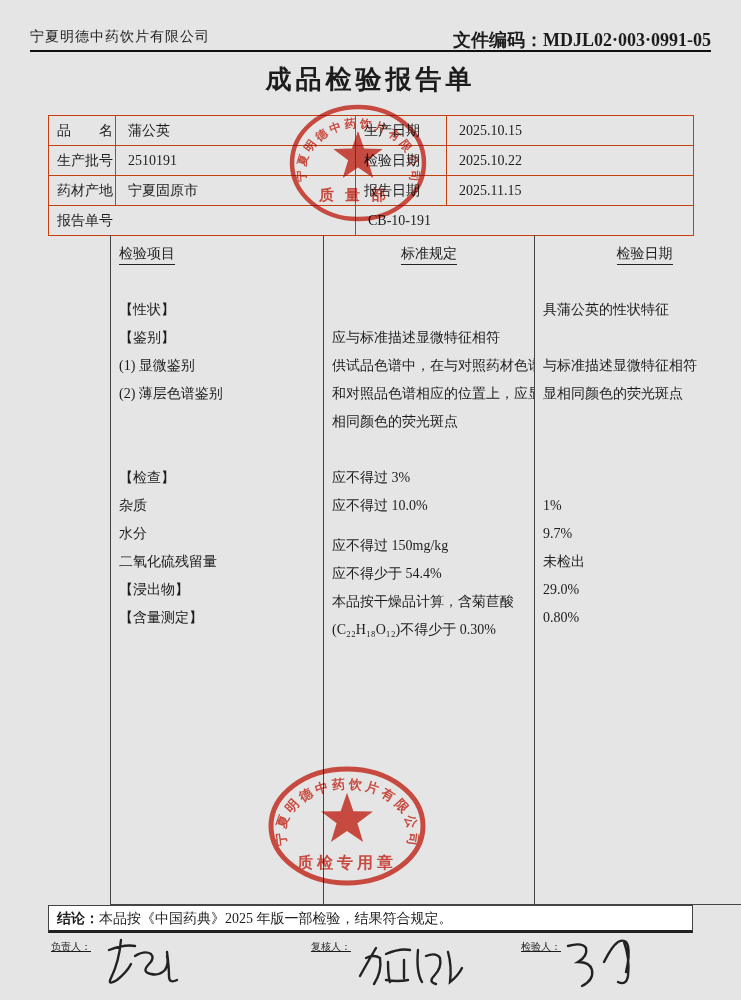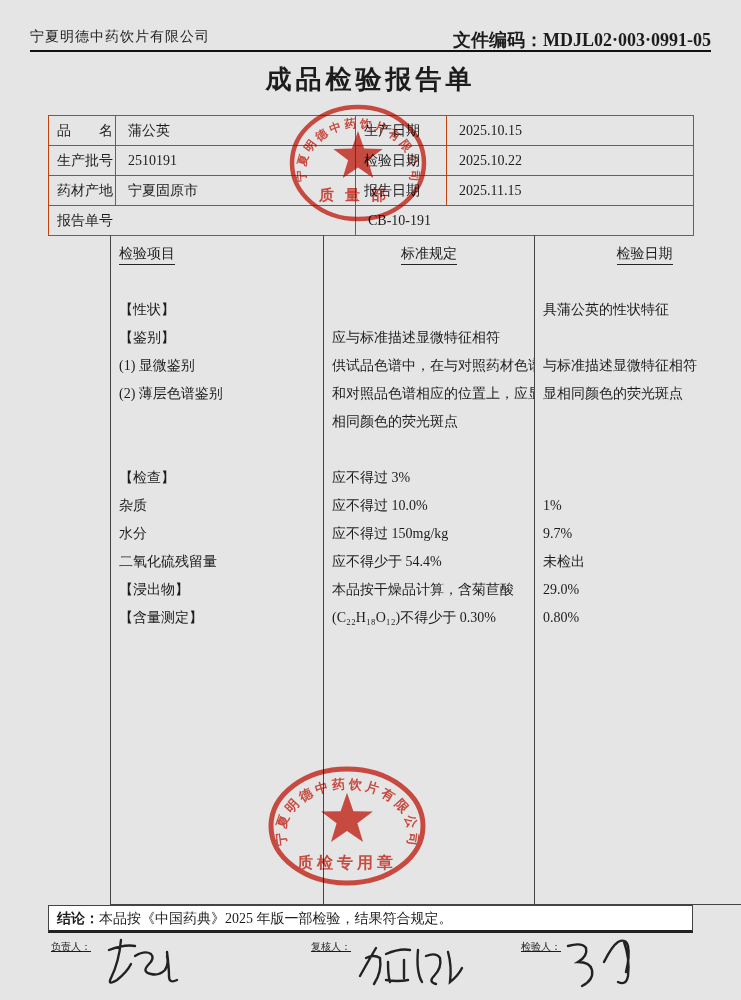--- a/index.html
+++ b/index.html
@@ -137,21 +137,21 @@
               <div class="line">和对照品色谱相应的位置上，应显</div>
               <div class="line">相同颜色的荧光斑点</div>
             </div>
             <div class="rowblock" style="height: 28px;"></div>
             <div class="rowblock" style="height: 28px;">
               <div class="line">应不得过 3%</div>
             </div>
             <div class="rowblock" style="height: 28px;">
               <div class="line">应不得过 10.0%</div>
             </div>
-            <div class="rowblock" style="height: 28px;">
+            <div class="rowblock" style="height: 28px; margin-top: 12px;">
               <div class="line">应不得过 150mg/kg</div>
             </div>
             <div class="rowblock" style="height: 28px;">
               <div class="line">应不得少于 54.4%</div>
             </div>
             <div class="rowblock" style="height: 56px;">
               <div class="line">本品按干燥品计算，含菊苣酸</div>
               <div class="line">(C₂₂H₁₈O₁₂)不得少于 0.30%</div>
             </div>
           </div>

